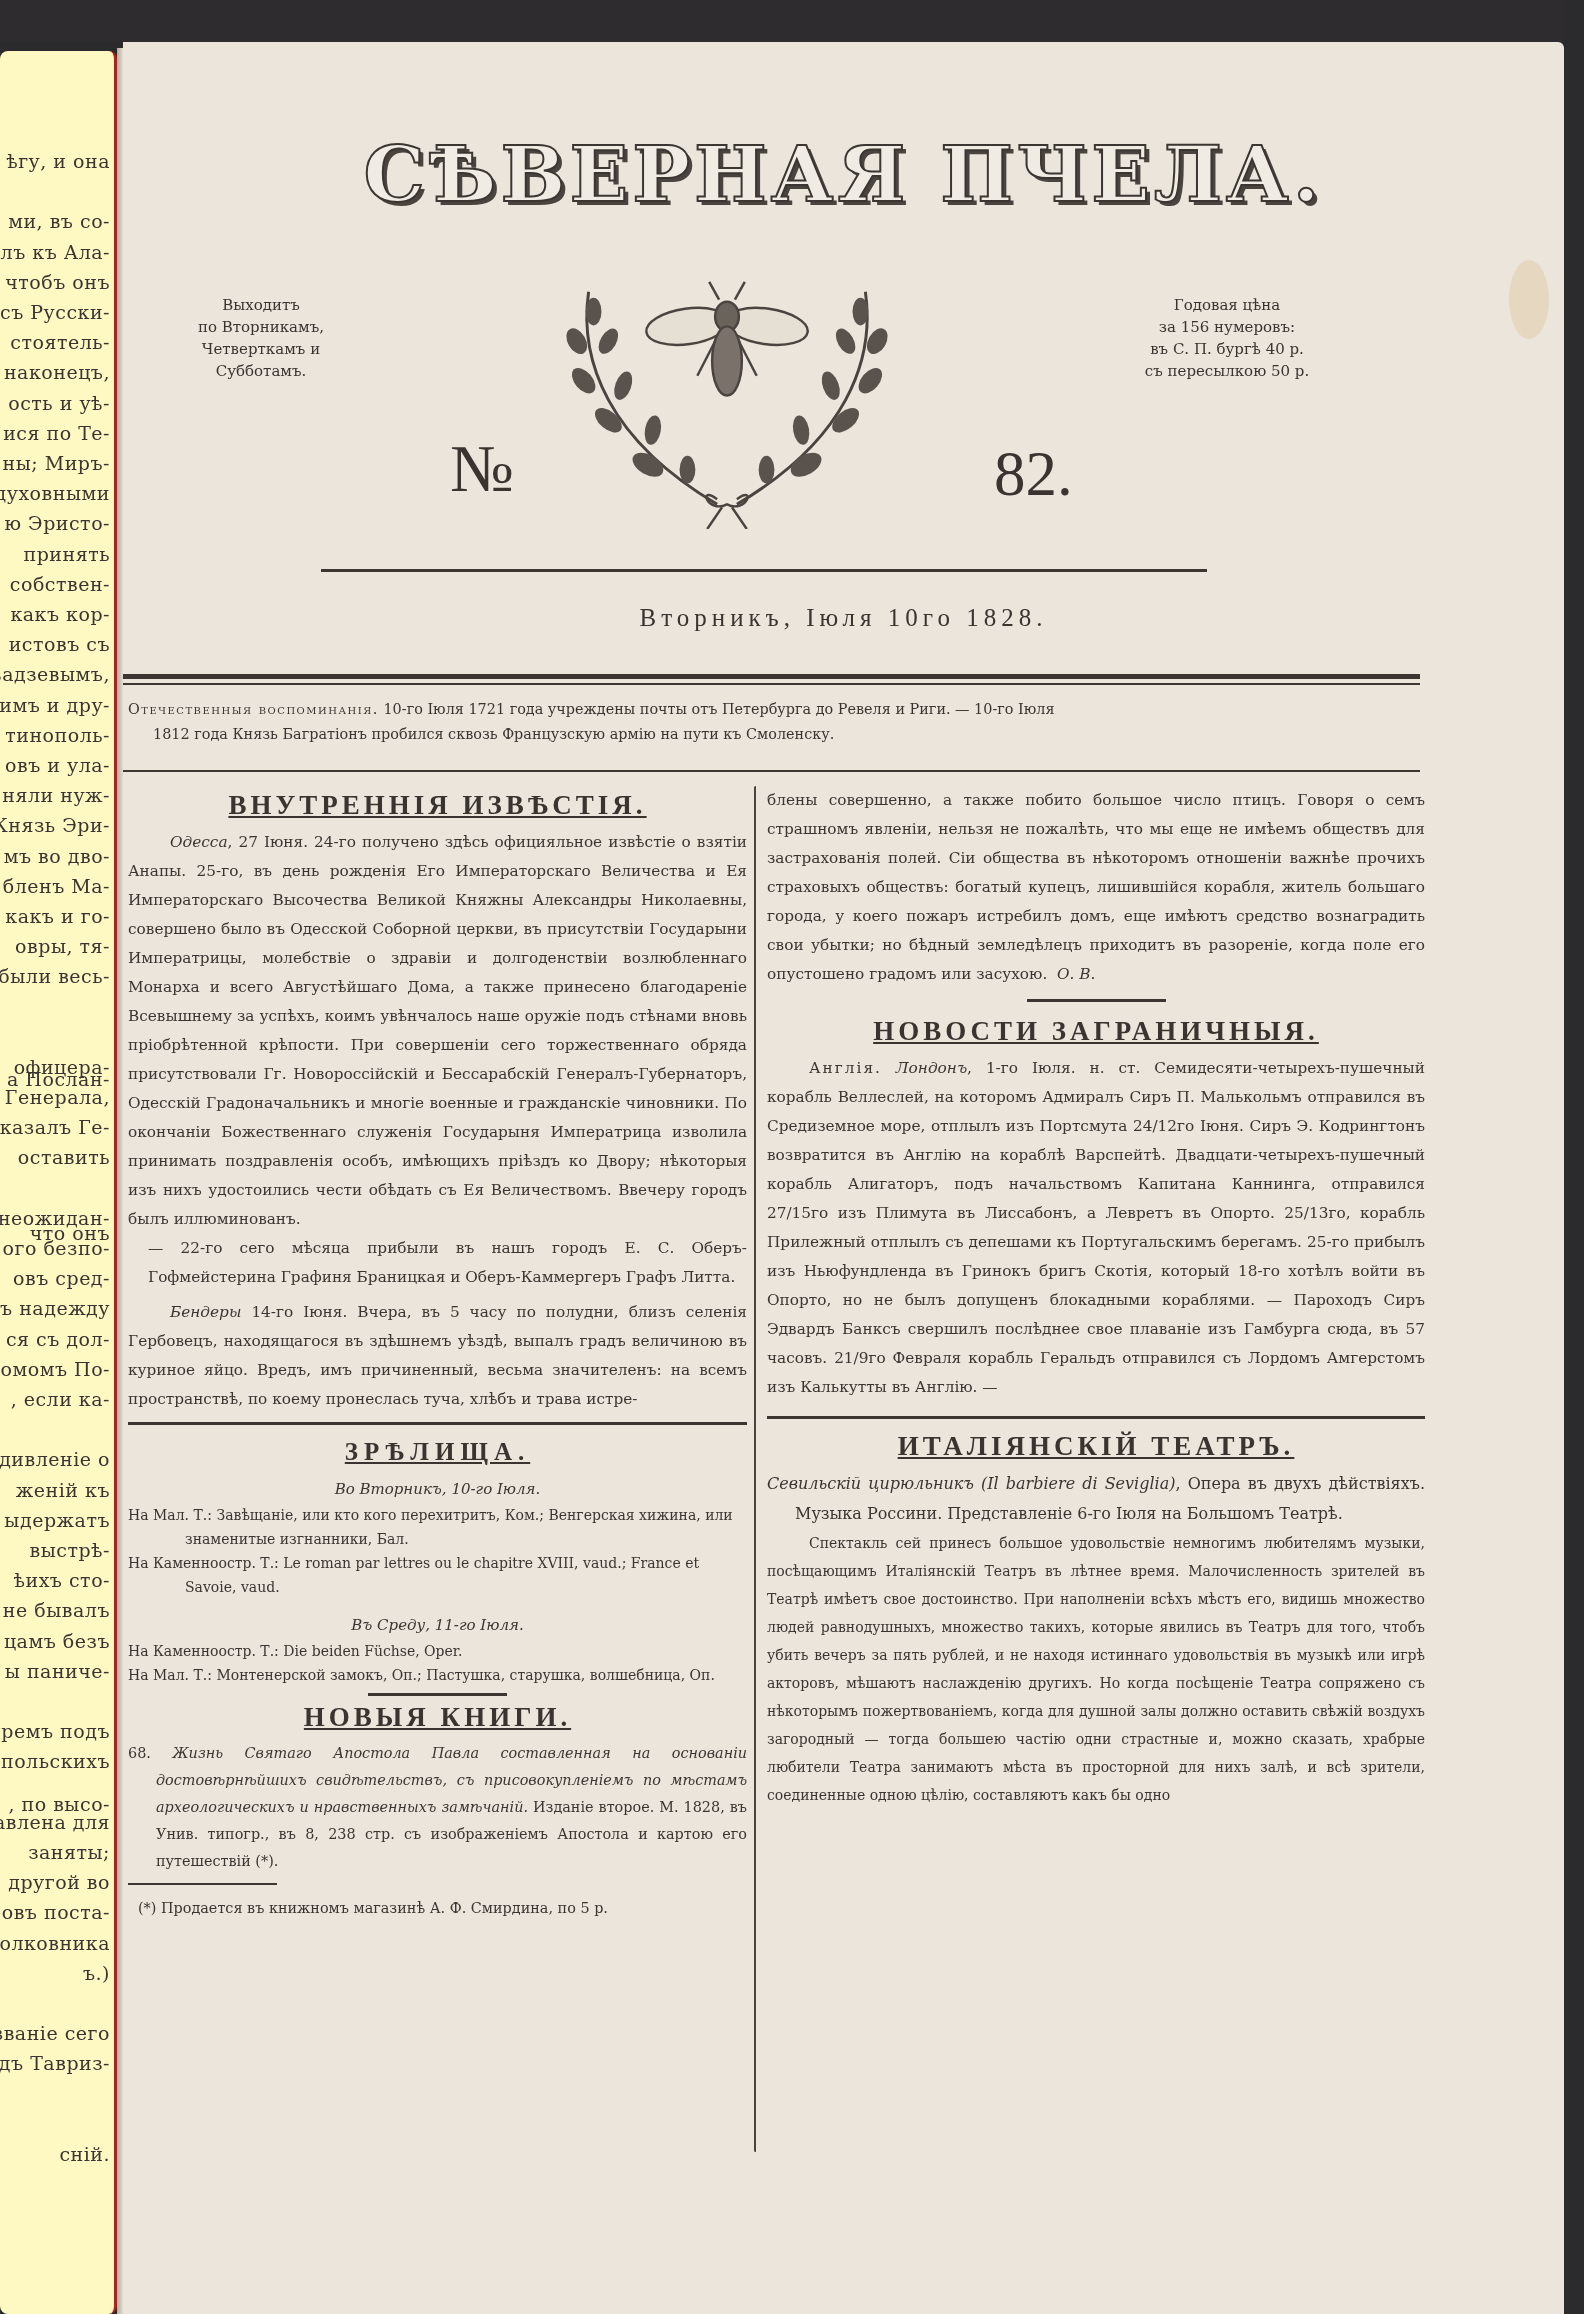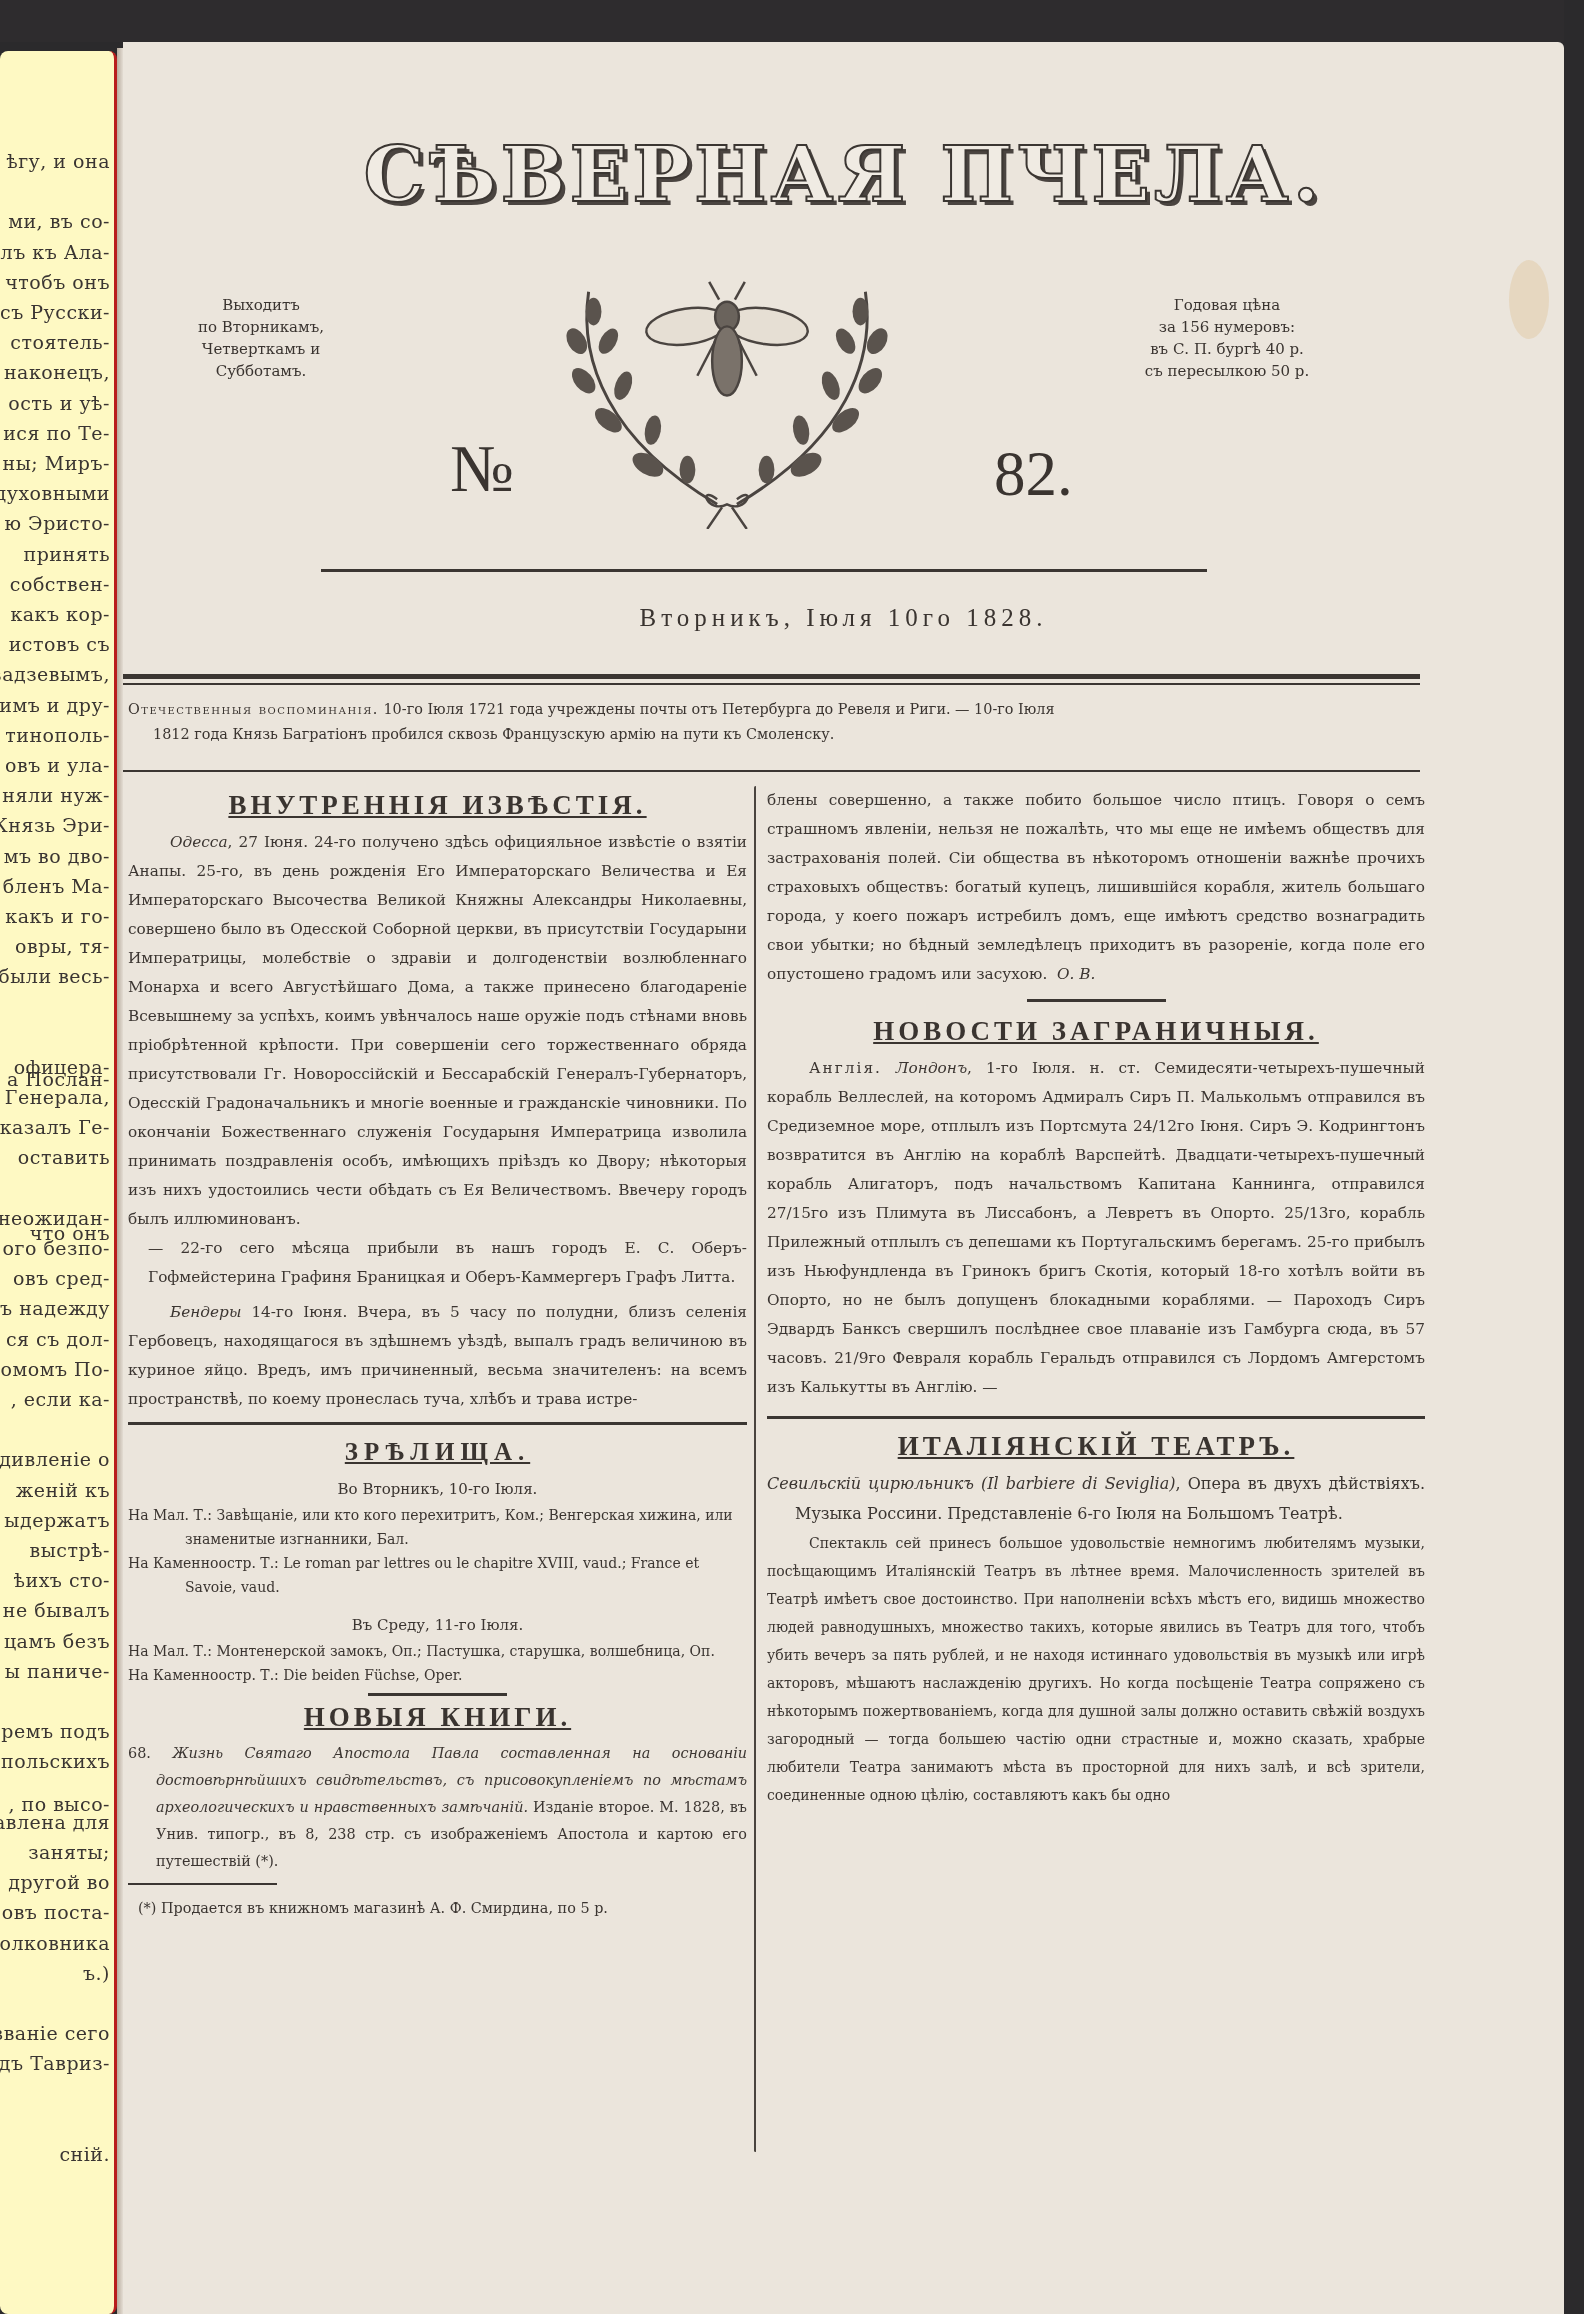--- a/index.html
+++ b/index.html
@@ -58,21 +58,21 @@
     font-family: "Liberation Serif", serif; color: #3a3430; margin: 0 0 4px 0; line-height: 38px; text-decoration: underline; }
   h2.section.small { font-size: 25px; letter-spacing: 6px; }
   p.para { text-indent: 42px; margin: 0; }
   p.para.noindent { text-indent: 0; }
   .ital { font-style: italic; }
   .spaced { letter-spacing: 2px; }
   .short-rule { width: 139px; height: 3px; background: #3b3632; margin: 10px auto 10px; }
   .hr-full { width: 100%; height: 3px; background: #3b3632; margin: 8px 0; }
 
   .listing { font-size: 14px; line-height: 24px; }
-  .listing .day { text-align: center; font-size: 15px; line-height: 28px; }
+  .listing .day { text-align: center; font-style: italic; font-size: 15px; line-height: 28px; }
   .listing .entry { padding-left: 57px; text-indent: -57px; text-align: left; }
   .books { font-size: 14.4px; line-height: 27px; }
   .books .entry { padding-left: 28px; text-indent: -28px; text-align: justify; }
   .books .note { margin-top: 10px; font-size: 14.4px; padding-left: 10px; }
   .theatre-sub { font-size: 16px; line-height: 30px; padding-left: 28px; text-indent: -28px; }
   .theatre-body { font-size: 14px; line-height: 28px; margin-top: 18px; }
   .stain { position: absolute; left: 1386px; top: 218px; width: 40px; height: 79px; border-radius: 50%;
     background: rgba(220,190,140,0.35); }
 </style>
 </head>
@@ -236,22 +236,22 @@
     <p class="para" style="margin-top:6px"><span class="ital">Бендеры</span><span> 14-го Іюня. Вчера, въ 5 часу по полудни, близъ селенія Гербовецъ, находящагося въ здѣшнемъ уѣздѣ, выпалъ градъ величиною въ куриное яйцо. Вредъ, имъ причиненный, весьма значителенъ: на всемъ пространствѣ, по коему пронеслась туча, хлѣбъ и трава истре-</span></p>
 
     <div class="hr-full"></div>
 
     <h2 class="section small">ЗРѢЛИЩА.</h2>
     <div class="listing">
       <div class="day">Во Вторникъ, 10-го Іюля.</div>
       <div class="entry">На Мал. Т.: Завѣщаніе, или кто кого перехитритъ, Ком.; Венгерская хижина, или знаменитые изгнанники, Бал.</div>
       <div class="entry">На Каменноостр. Т.: Le roman par lettres ou le chapitre XVIII, vaud.; France et Savoie, vaud.</div>
       <div class="day" style="margin-top:12px">Въ Среду, 11-го Іюля.</div>
+      <div class="entry">На Каменноостр. Т.: Die beiden Füchse, Oper.</div>
       <div class="entry">На Мал. Т.: Монтенерской замокъ, Оп.; Пастушка, старушка, волшебница, Оп.</div>
-      <div class="entry">На Каменноостр. Т.: Die beiden Füchse, Oper.</div>
     </div>
 
     <div class="short-rule" style="margin:6px auto 2px"></div>
 
     <h2 class="section">НОВЫЯ КНИГИ.</h2>
     <div class="books">
       <div class="entry"><span>68.</span> <span class="ital">Жизнь Святаго Апостола Павла составленная на основаніи достовѣрнѣйшихъ свидѣтельствъ, съ присовокупленіемъ по мѣстамъ археологическихъ и нравственныхъ замѣчаній.</span> <span>Изданіе второе. М. 1828, въ Унив. типогр., въ 8, 238 стр. съ изображеніемъ Апостола и картою его путешествій (*).</span></div>
       <div style="width:149px;height:2px;background:#3b3632;margin-top:8px"></div>
       <div class="note">(*) Продается въ книжномъ магазинѣ А. Ф. Смирдина, по 5 р.</div>
     </div>

